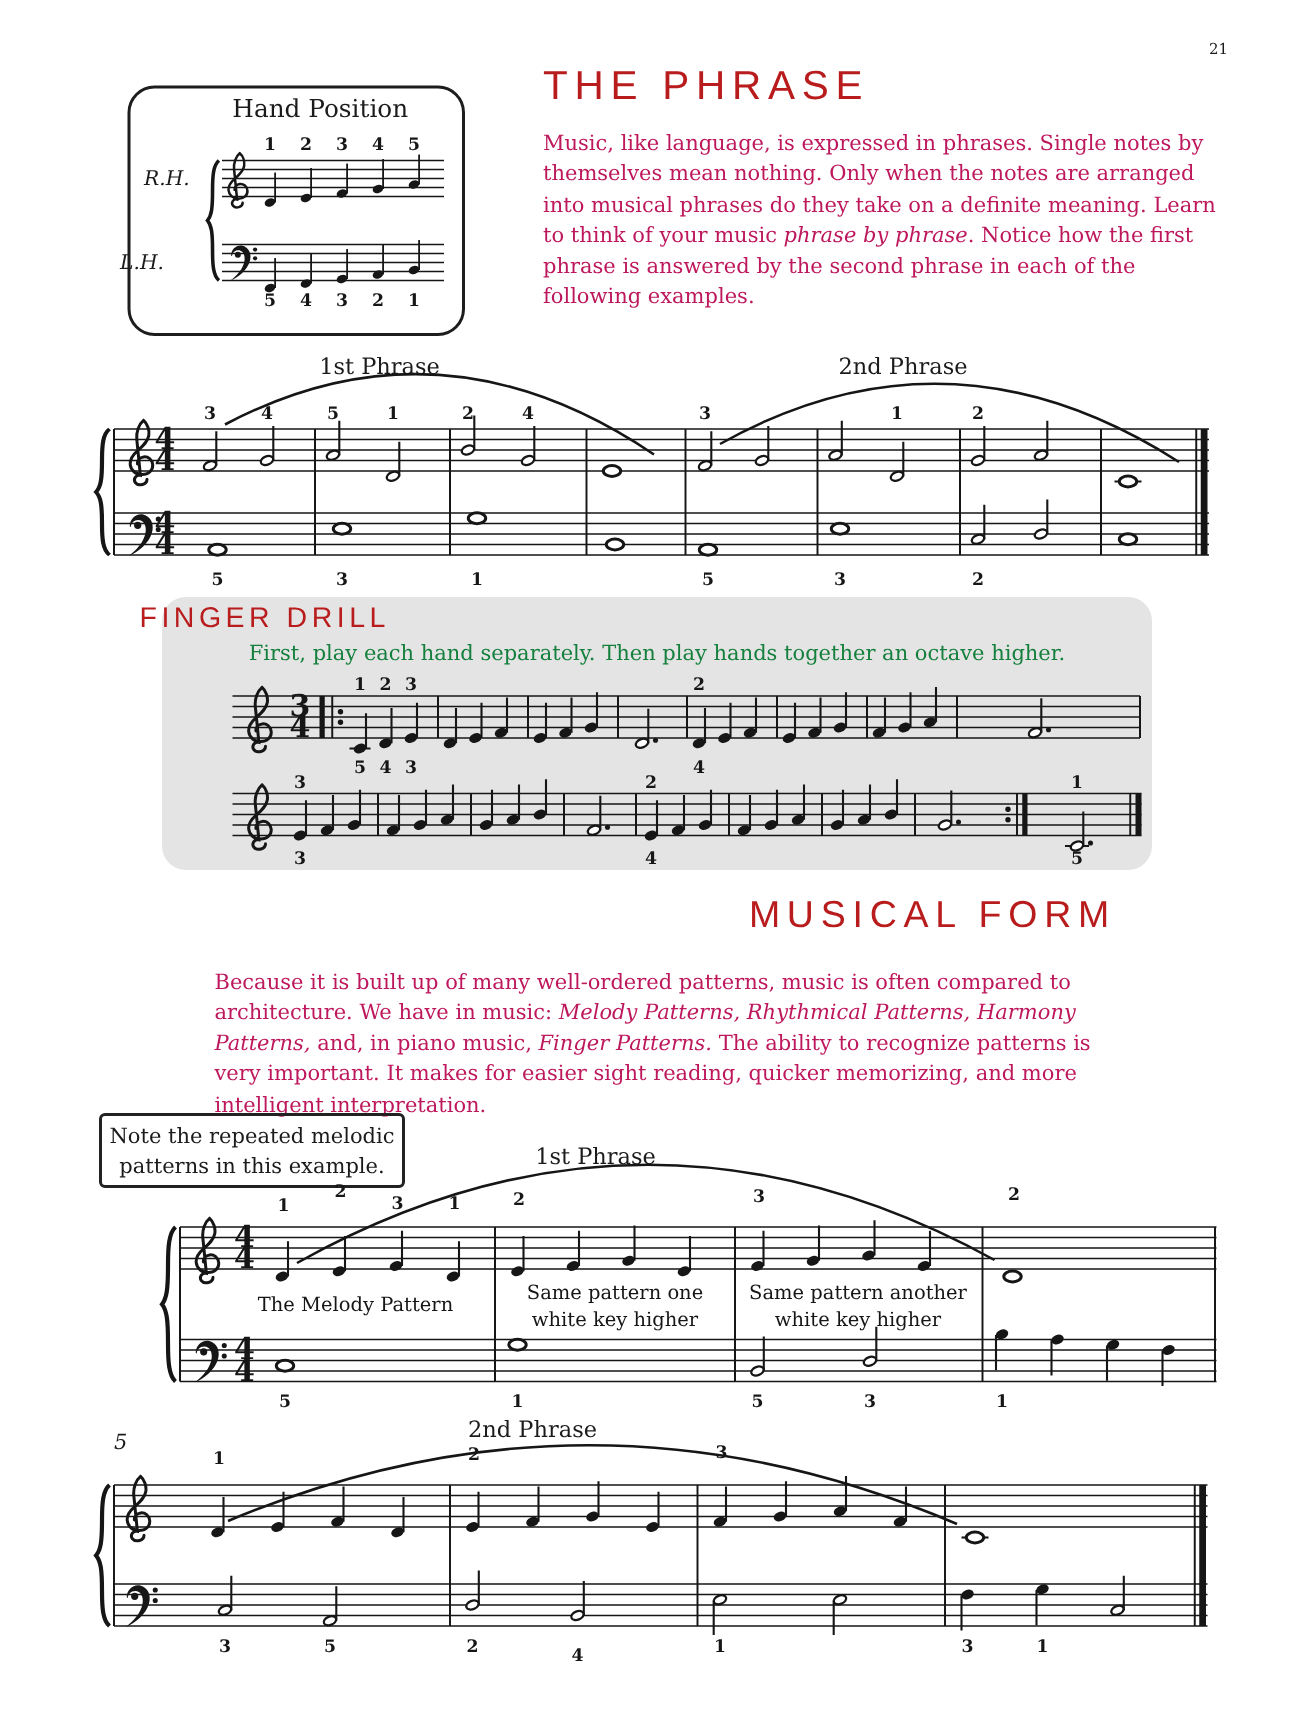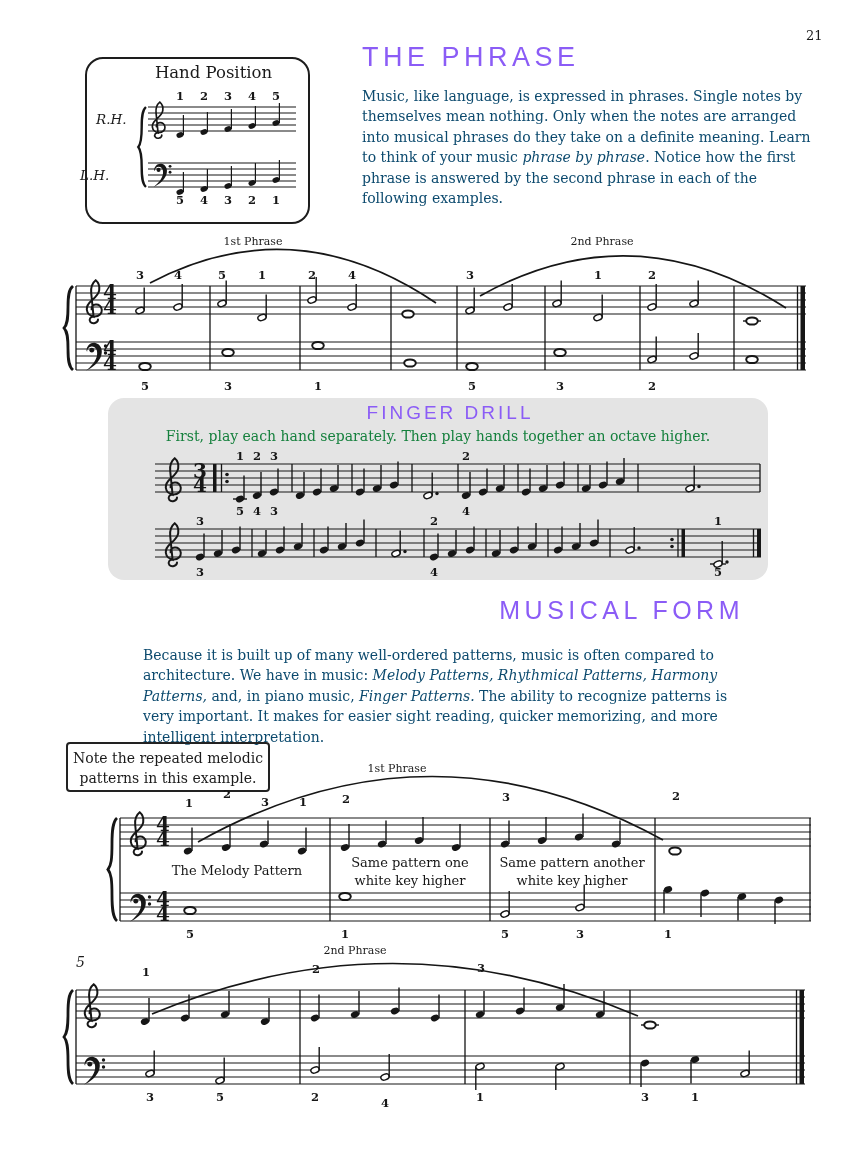--- a/index.html
+++ b/index.html
@@ -3,44 +3,44 @@
 <meta charset="utf-8">
 <style>
   * { margin:0; padding:0; box-sizing:border-box; }
   html,body { background:#888; }
   .page {
     position:relative; width:864px; height:1152px; margin:0 auto;
     background:#ffffff; overflow:hidden;
     font-family:"DejaVu Serif", serif; color:#1b1b1b;
   }
   .abs { position:absolute; }
-  .pageno { left:806px; top:28px; font-size:13px; }
+  .pageno { left:806px; top:28px; font-size:10px; }
   .big-heading {
     font-family:"Liberation Sans", sans-serif; font-weight:300;
-    letter-spacing:4.5px; color:#8b5cf6;
+    letter-spacing:4.5px; color:#b91c1c;
   }
   .title-phrase { left:362px; top:42px; font-size:27px; }
   .title-form { left:134px; top:596px; width:610px; text-align:right; font-size:25px; }
-  .title-drill { left:120px; top:402px; width:660px; text-align:center; font-size:19px; letter-spacing:3px; }
-  .body-text { font-size:14px; line-height:20.4px; color:#0c4a6e; }
+  .title-drill { left:93px; top:402px; width:660px; text-align:left; font-size:19px; letter-spacing:3px; }
+  .body-text { font-size:14px; line-height:20.4px; color:#be185d; }
   .para1 { left:362px; top:86px; width:452px; }
   .para2 { left:143px; top:645px; width:598px; }
   .drill-instr { left:108px; top:428px; width:660px; text-align:center; font-size:14px; color:#15803d; }
   .hand-box {
     left:85px; top:57px; width:225px; height:167px;
     border:2.6px solid #1d1d1d; border-radius:18px; background:#fff;
   }
   .hand-title { left:85px; top:63px; width:257px; text-align:center; font-size:16.5px; }
   .hand-side { font-style:italic; font-size:13.5px; }
   .note-box {
     left:66px; top:742px; width:204px; height:50px;
     border:2.2px solid #222; border-radius:4px;
     text-align:center; font-size:14px; line-height:20px; padding-top:4px;
   }
-  .phrase-label { transform:translateX(-50%); font-size:11px; white-space:nowrap;text-align:right; }
+  .phrase-label { transform:translateX(-50%); font-size:15px; white-space:nowrap;text-align:right; }
   .mlabel { transform:translateX(-50%); font-size:13px; line-height:17.5px; text-align:center; white-space:nowrap; color:#161616; }
   .mnum { font-style:italic; font-size:14px; }
   .drill-bg { left:108px; top:398px; width:660px; height:182px; border-radius:16px; }
   svg text { font-family:"DejaVu Serif", serif; fill:#161616; }
   .fg { font-size:11.5px; font-weight:bold; text-anchor:middle; }
   .ts { font-size:20px; font-weight:bold; text-anchor:middle; }
   .staff { stroke:#161616; stroke-width:1.1; fill:none; }
   .bar   { stroke:#161616; stroke-width:1.3; fill:none; }
   .slur  { stroke:#161616; stroke-width:1.7; fill:none; }
   .ledger{ stroke:#161616; stroke-width:1.4; }

